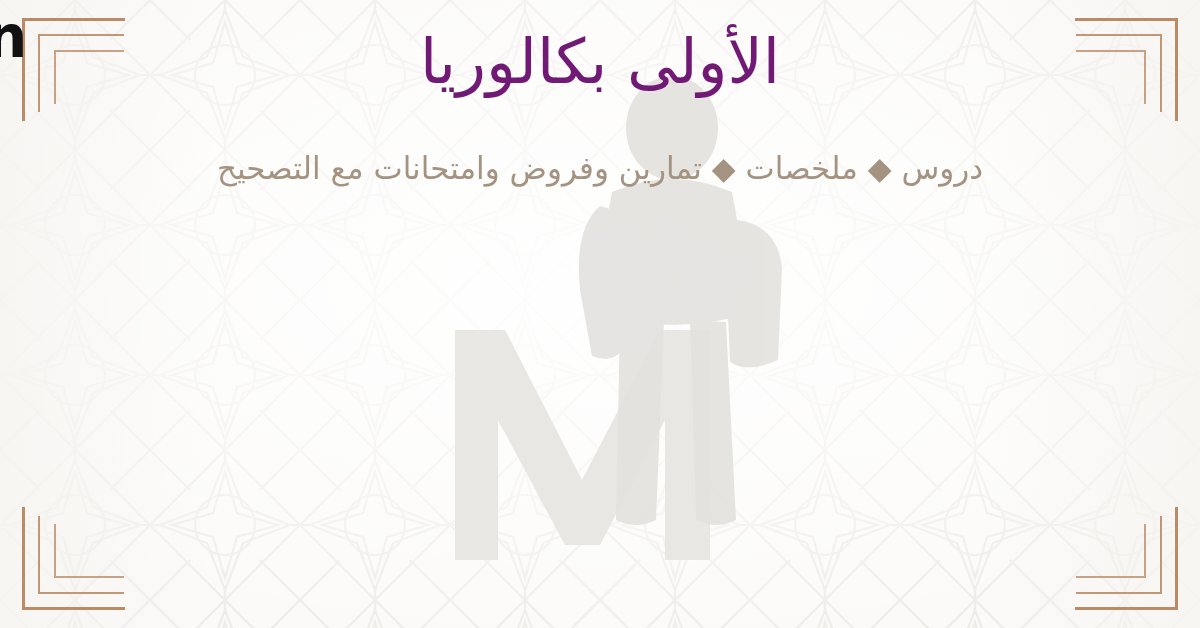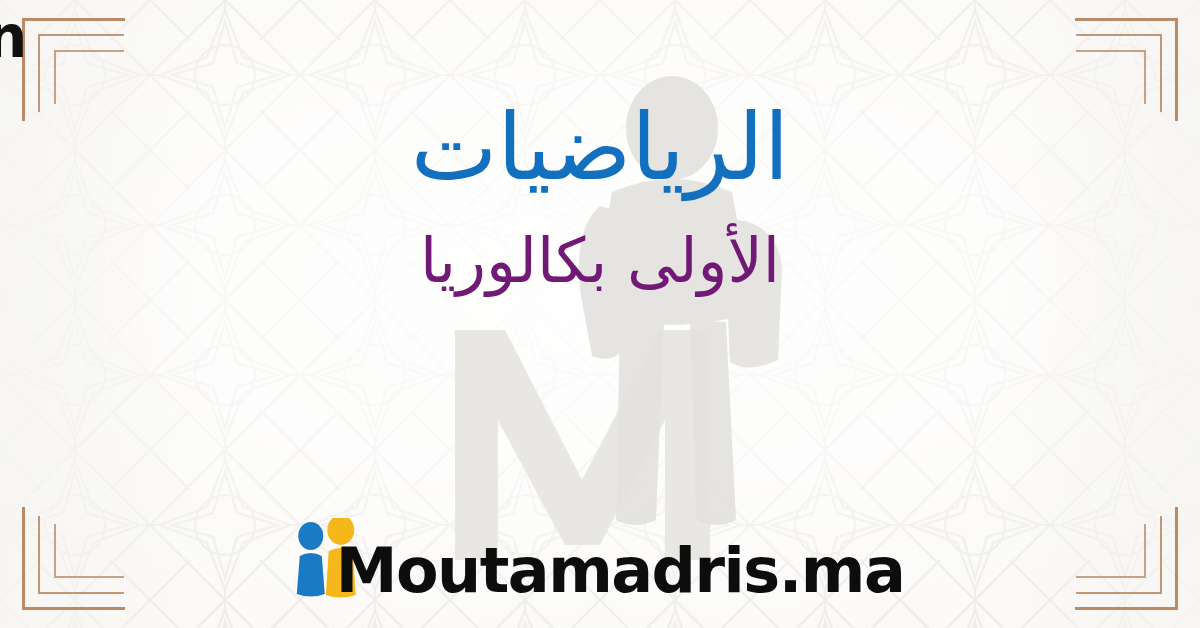--- a/index.html
+++ b/index.html
@@ -217,35 +217,18 @@
   </div>
   <div class="corner br">
     <i class="l1"></i>
     <i class="l2"></i>
     <i class="l3"></i>
   </div>
 
   <div class="edge-glyph">n</div>
 
   <div class="content">
-    <h1 class="title">الرياضيات</h1>
     <h2 class="subtitle">الأولى بكالوريا</h2>
-  </div>
-
-  <div class="logo">
-    <div class="logo-mark">
-      <svg viewBox="0 0 62 96" width="62" height="96" aria-hidden="true">
-
-        <g>
-          <ellipse cx="15" cy="18" rx="12.5" ry="14" fill="#1a7bc4"></ellipse>
-          <path d="M4 38 q11 -6 22 0 l3 38 q-14 5 -28 0 Z" fill="#1a7bc4"></path>
-        </g>
-
-        <g>
-          <ellipse cx="45" cy="12" rx="13.5" ry="15" fill="#f5b71a"></ellipse>
-          <path d="M33 33 q12 -6 24 0 l3 44 q-15 5 -30 0 Z" fill="#f5b71a"></path>
-        </g>
-      </svg>
-    </div>
-    <span class="logo-word">Moutamadris.ma</span>
-  </div>
+    <p class="tagline">دروس ◆ ملخصات ◆ تمارين وفروض وامتحانات مع التصحيح</p>
+  </div>
+
 
 </div>
 
 </body></html>

